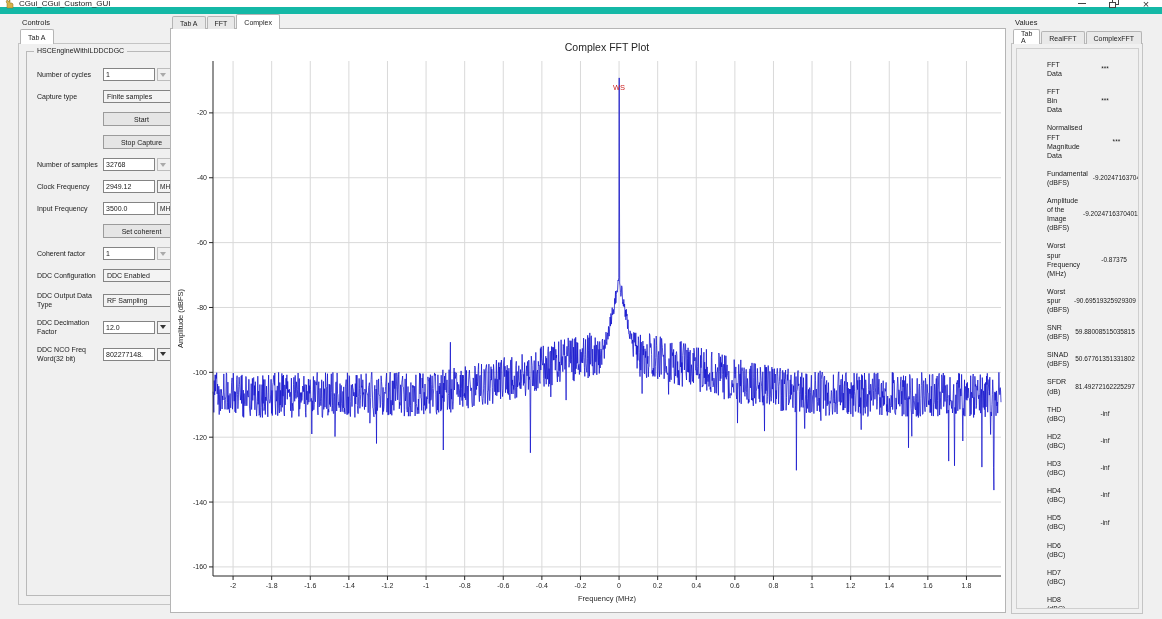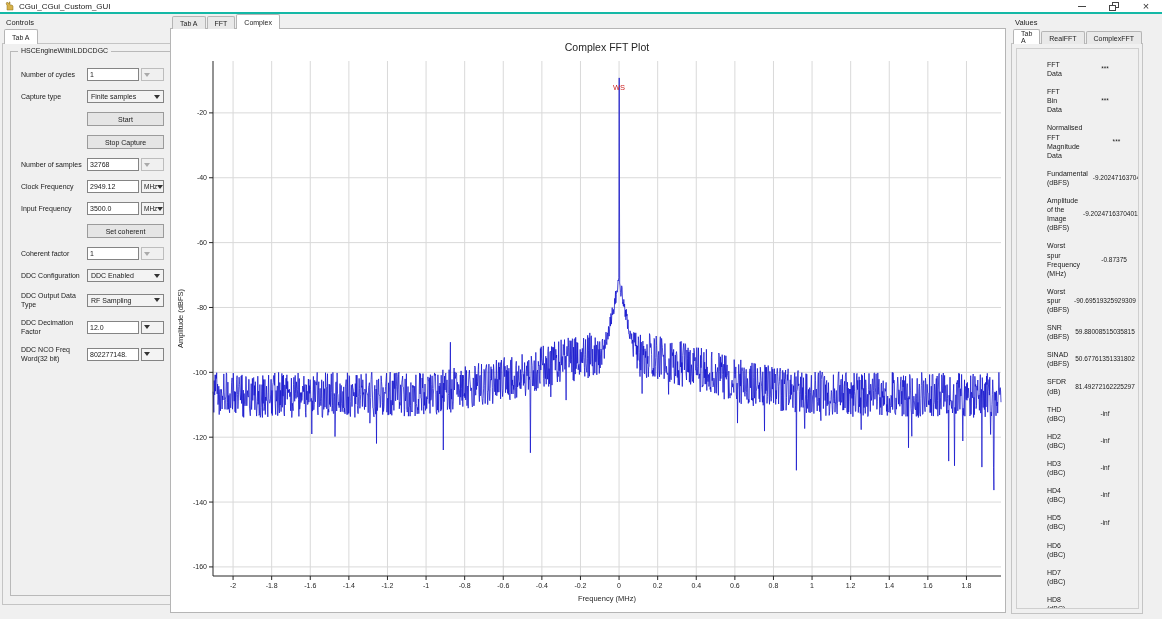--- a/index.html
+++ b/index.html
@@ -1,21 +1,21 @@
 <!DOCTYPE html>
 <html><head>
 <meta charset="utf-8">
 <style>
   * { box-sizing: border-box; }
   html,body { margin:0; padding:0; width:1162px; height:619px; overflow:hidden;
               background:#f0f0f0; font-family:"Liberation Sans", sans-serif; color:#1a1a1a; }
 
   
   .titlebar { position:absolute; top:0; left:0; width:1162px; height:14px; background:#ffffff;
-              display:flex; align-items:center; border-bottom:2px solid #14b8a6; }
+              display:flex; align-items:center; border-bottom:7px solid #14b8a6; }
   .app-icon { width:9px; height:10px; margin-left:5px; }
   .title-text { margin-left:5px; font-size:8px; color:#222; }
   .win-controls { margin-left:auto; display:flex; height:14px; }
   .win-btn { width:32px; height:14px; display:flex; align-items:center; justify-content:center; }
   .min-glyph { width:8px; height:1px; background:#444; }
   .restore-glyph { position:relative; width:10px; height:9px; }
   .restore-glyph i { position:absolute; left:0; bottom:0; width:7px; height:6px; border:1px solid #444; background:#fff; }
   .restore-glyph b { position:absolute; right:0; top:0; width:7px; height:6px; border:1px solid #444; }
   .close-glyph { font-size:11px; line-height:10px; color:#333; }
 
@@ -26,21 +26,21 @@
   .float-icon { position:relative; width:8px; height:7px; }
   .float-icon::before { content:""; position:absolute; right:0; top:0; width:5px; height:4px; border:1px solid #555; }
   .float-icon::after  { content:""; position:absolute; left:0; bottom:0; width:5px; height:4px; border:1px solid #555; background:#f0f0f0; }
   .tabbar { display:flex; align-items:flex-end; height:15px; padding-left:2px; flex:0 0 auto; position:relative; z-index:3; }
   .tab { height:13px; padding:0 7px; display:flex; align-items:center; background:#e9e9e9;
          border:1px solid #b5b5b5; border-bottom:none; margin-right:1px; font-size:7px;
          border-radius:2px 2px 0 0; position:relative; top:0px; color:#222; }
   .tab.active { background:#ffffff; height:15px; z-index:4; }
   .pane { flex:1 1 auto; position:relative; border:1px solid #c4c4c4; background:#f0f0f0; margin-top:-1px; }
 
-  .panel-left   { left:2px;    top:16px; width:184px; height:589px; }
+  .panel-left   { left:18px;    top:16px; width:184px; height:589px; }
   .panel-center { left:170px;  top:14px; width:836px; height:599px;border-radius:16px; }
   .panel-right  { left:1011px; top:16px; width:132px; height:598px; }
   .center-pane  { background:#ffffff; border-color:#b5b5b5; }
 
   
   .groupbox { position:absolute; left:7px; right:7px; top:7px; bottom:8px; border:1px solid #b9b9b9; }
   .groupbox-label { position:absolute; top:-5px; left:7px; background:#f0f0f0; padding:0 3px; font-size:7px; white-space:nowrap; }
   .ctl-rows { padding:16px 5px 0 10px; }
   .ctl-row { display:flex; align-items:center; margin-bottom:9px; min-height:13px; }
   .ctl-label { width:66px; flex:0 0 66px; font-size:7px; line-height:1.3; padding-right:3px; }

